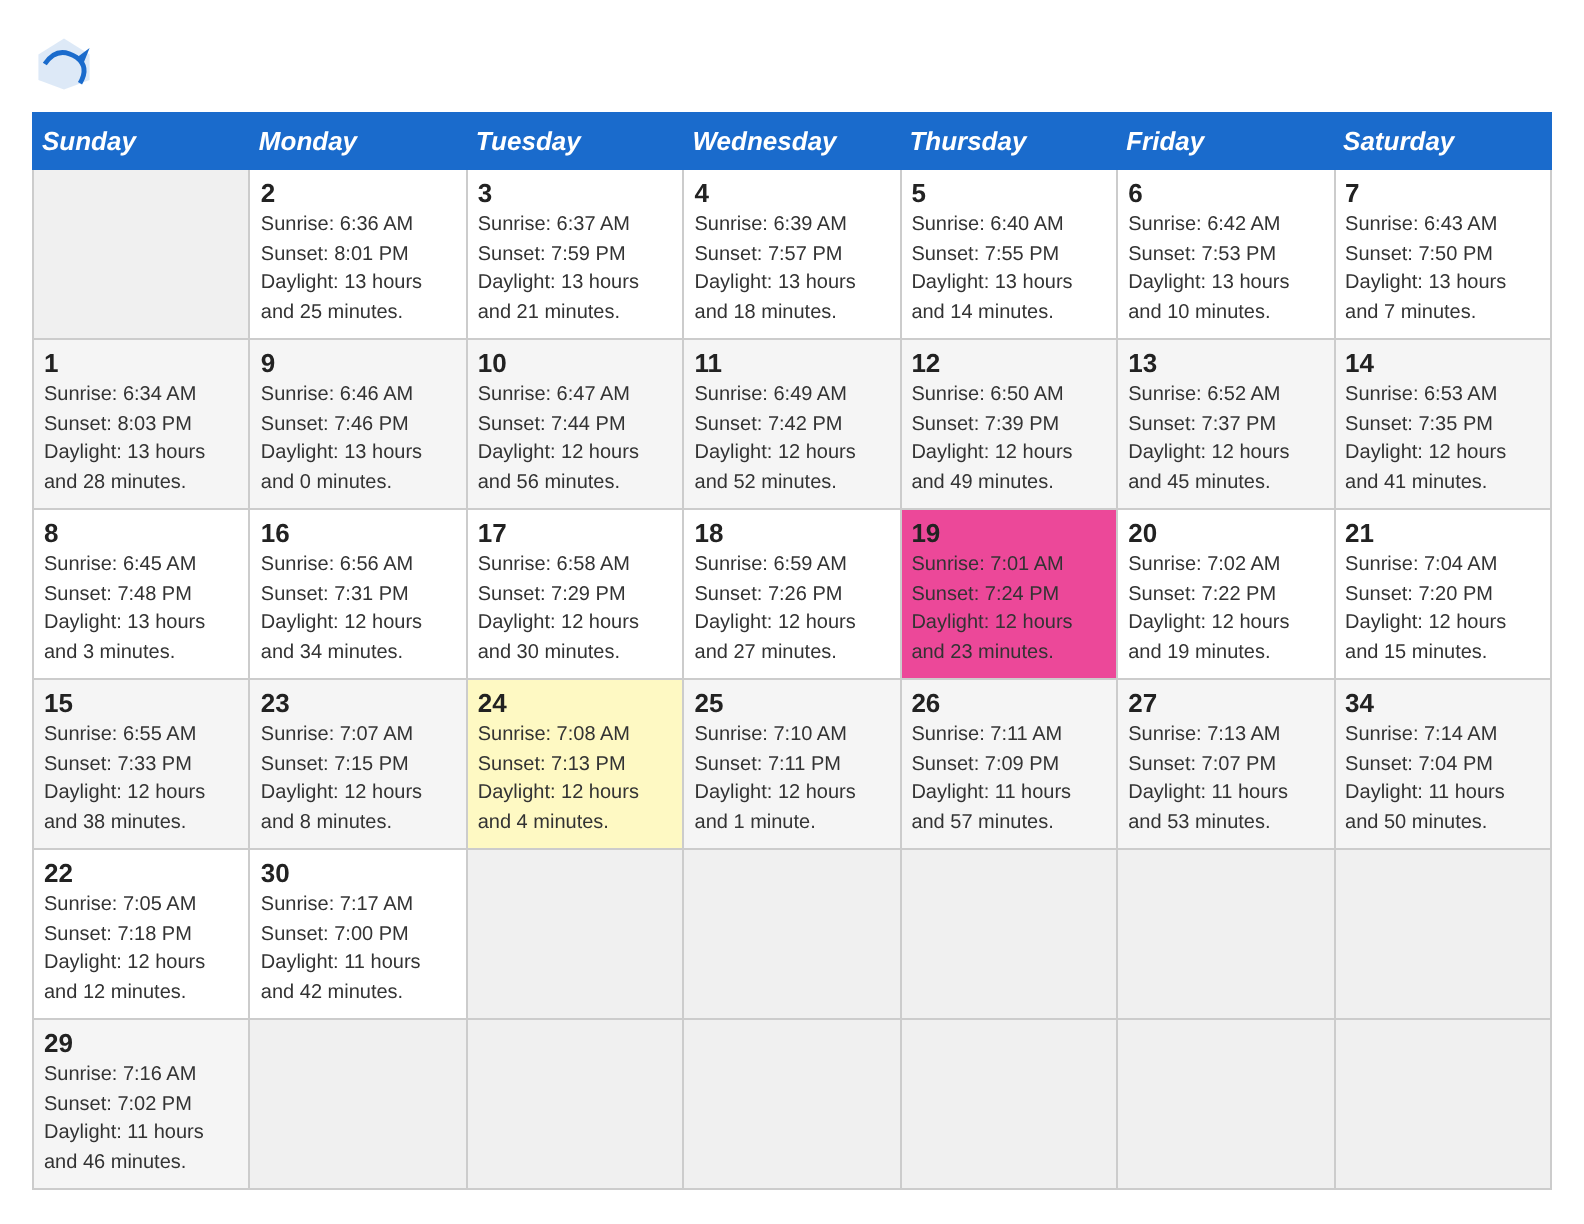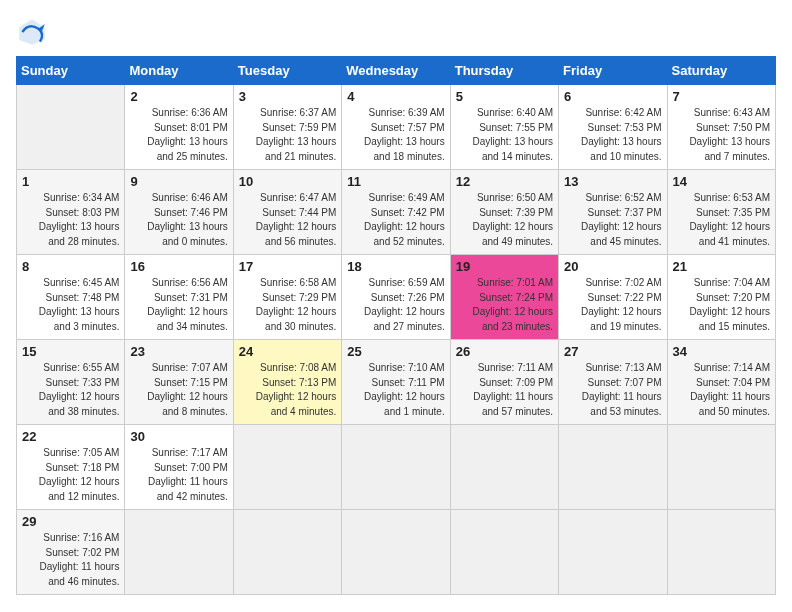--- a/index.html
+++ b/index.html
@@ -49,20 +49,21 @@
       border-collapse: collapse;
       table-layout: fixed;
     }
     .calendar th {
       background: #1a6bcc;
       color: #fff;
       padding: 6px 4px;
       text-align: left;
       font-size: 13px;
       border: 1px solid #1a6bcc;
+      font-style: italic;
     }
     .calendar td {
       vertical-align: top;
       border: 1px solid #ccc;
       padding: 4px 5px;
       font-size: 10px;
       color: #333;
       height: 85px;
       background: #fff;
     }
@@ -75,21 +76,20 @@
     .day-num {
       font-size: 13px;
       font-weight: bold;
       color: #222;
       display: block;
       margin-bottom: 2px;
     }
     .day-info {
       line-height: 1.45;
       color: #333;
-      text-align: right;
     }
     td.empty {
       background: #f0f0f0 !important;
     }
   </style>
 </head>
 <body>
 
 <div class="header-area">
   <div class="logo">

